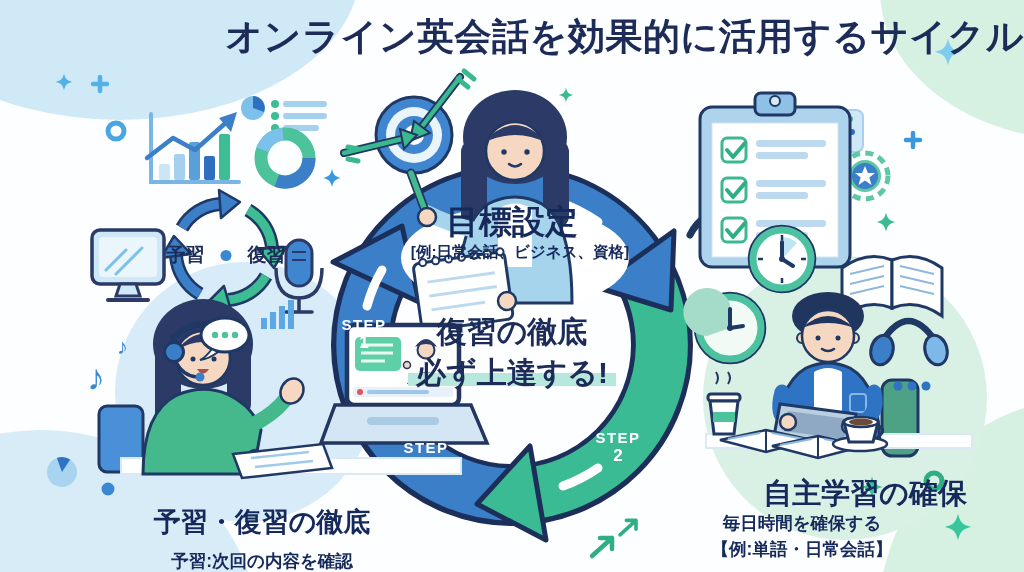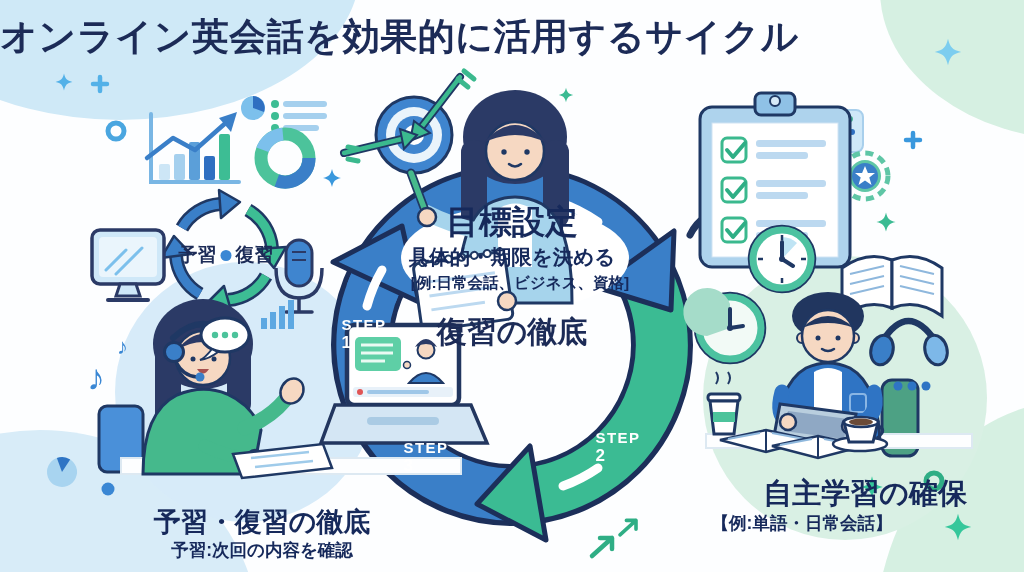--- a/index.html
+++ b/index.html
@@ -5,45 +5,45 @@
   html,body{margin:0;padding:0;background:#ffffff;}
   .stage{position:relative;width:1024px;height:572px;overflow:hidden;background:#fdfeff;
          font-family:"Liberation Sans","DejaVu Sans",sans-serif;color:#1c2b57;}
   .blob{position:absolute;border-radius:50%;}
   #blob-tl{left:-120px;top:-180px;width:480px;height:300px;background:#cfe9f7;}
   #blob-tr{left:880px;top:-160px;width:400px;height:300px;background:#d6f0e2;}
   #blob-bl{left:-180px;top:430px;width:440px;height:420px;background:#d8ecf8;}
   #blob-br{left:875px;top:400px;width:400px;height:480px;background:#d6f0e2;}
   svg.art{position:absolute;left:0;top:0;z-index:1;}
   .txt{position:absolute;z-index:2;}
-  #title{left:0;right:0;top:12px;text-align:left;font-size:37px;font-weight:800;
+  #title{left:0;right:0;top:12px;text-align:right;font-size:37px;font-weight:800;
          letter-spacing:0.5px;color:#1c2b57;}
   .station{position:absolute;z-index:2;text-align:center;color:#16295b;}
   #station-goal{left:512px;top:204px;transform:translateX(-50%);width:340px;}
   #station-goal .station-title{font-size:33px;font-weight:800;line-height:1.08;}
   #station-goal .station-sub{font-size:20.5px;font-weight:800;margin-top:3px;}
   #station-goal .station-ex{font-size:15.5px;font-weight:700;margin-top:2px;padding-left:16px;}
   #center-msg{left:512px;top:312px;transform:translateX(-50%);width:280px;text-align:center;
               font-size:30px;font-weight:800;line-height:1.35;}
   .hl{background-image:linear-gradient(#b7e8de,#b7e8de);background-repeat:no-repeat;
       background-size:100% 40%;background-position:0 88%;padding:0 8px;}
   #station-review{left:262px;top:474px;transform:translateX(-50%);width:360px;}
   #station-review .station-title{font-size:27px;font-weight:800;line-height:1.1;margin-top:34px;}
-  #station-review .station-line{font-size:17.5px;font-weight:800;line-height:1.35;margin-top:1px;}
+  #station-review .station-line{font-size:17.5px;font-weight:800;line-height:1.35;margin-top:12px;}
   #station-selfstudy{left:802px;top:478px;transform:translateX(-50%);width:330px;}
   #station-selfstudy .station-title{font-size:29px;font-weight:800;line-height:1.1;text-align:right;}
   #station-selfstudy .station-line{font-size:17.5px;font-weight:800;line-height:1.35;margin-top:2px;}
-  .step{position:absolute;z-index:2;color:#ffffff;font-weight:800;line-height:1.1;}
+  .step{position:absolute;z-index:2;color:#ffffff;font-weight:800;text-align:center;line-height:1.1;}
   .step-word{display:block;font-size:15px;letter-spacing:1.5px;}
   .step-num{display:block;font-size:17px;}
   #step1{left:364px;top:317px;transform:translateX(-50%);}
   #step2{left:618px;top:430px;transform:translateX(-50%);}
   #step3{left:426px;top:440px;transform:translateX(-50%);}
   #mini-labels{position:absolute;z-index:2;left:226px;top:255px;transform:translate(-50%,-50%);
-               display:flex;align-items:center;gap:4px;font-size:19px;font-weight:800;
+               display:flex;align-items:center;gap:16px;font-size:19px;font-weight:800;
                color:#1c2b57;white-space:nowrap;}
   .mini-dot{width:11px;height:11px;border-radius:50%;background:#3a87d4;}
 </style>
 </head>
 <body>
 
 <div class="stage">
 
   <div class="blob" id="blob-tl"></div>
   <div class="blob" id="blob-tr"></div>
@@ -395,35 +395,36 @@
       <circle cx="108" cy="489" r="6.5" fill="#3a87d4"></circle>
       <use href="#uparrow" transform="translate(592,540)" stroke="#2fae85" stroke-width="4.5"></use>
       <use href="#uparrow" transform="translate(620,522) scale(0.8)" stroke="#2fae85" stroke-width="4.5"></use>
     </g>
   </svg>
 
   <div class="txt" id="title">オンライン英会話を効果的に活用するサイクル</div>
 
   <div class="station" id="station-goal">
     <div class="station-title">目標設定</div>
-    <div class="station-sub">具体的・期限を決める</div>
     <div class="station-ex">[例:日常会話、ビジネス、資格]</div>
   </div>
 
   <div class="txt" id="center-msg">
     <div>復習の徹底</div>
+    <div><span class="hl">必ず上達する!</span></div>
   </div>
 
   <div class="station" id="station-review">
     <div class="station-title">予習・復習の徹底</div>
     <div class="station-line">予習:次回の内容を確認</div>
   </div>
 
   <div class="station" id="station-selfstudy">
     <div class="station-title">自主学習の確保</div>
+    <div class="station-line">毎日時間を確保する</div>
     <div class="station-line">【例:単語・日常会話】</div>
   </div>
 
   <div class="step" id="step1">
     <span class="step-word">STEP</span>
     <span class="step-num">1</span>
   </div>
   <div class="step" id="step2">
     <span class="step-word">STEP</span>
     <span class="step-num">2</span>

